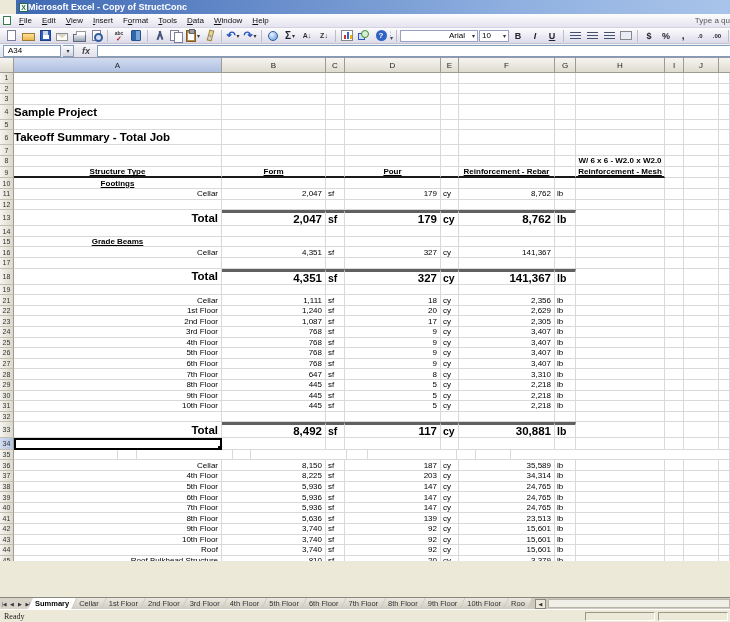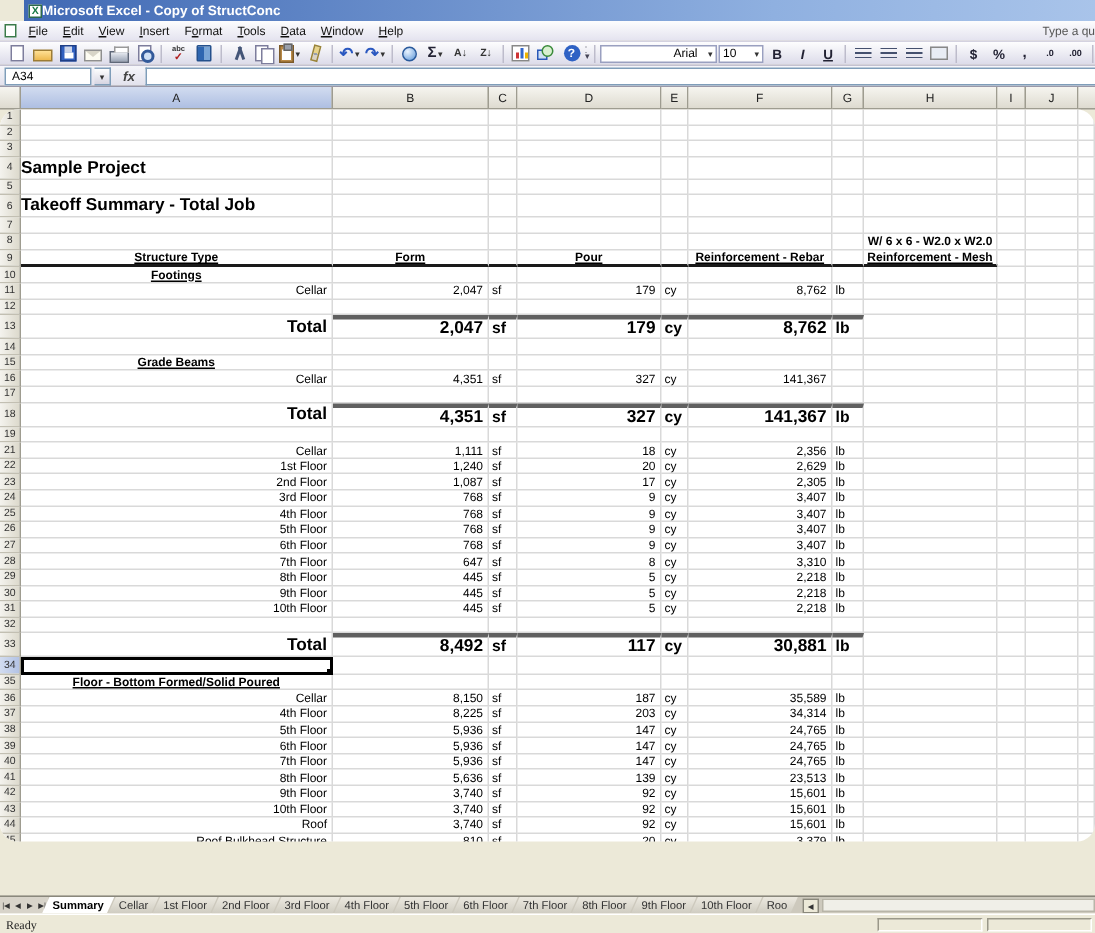--- a/index.html
+++ b/index.html
@@ -96,21 +96,21 @@
 
   
   .colheads { height:15px; display:flex; background:#e0ddd2; flex:none; }
   .corner { width:14px; flex:none; background:linear-gradient(#f6f5f0,#dedbd0); border-right:1px solid #9e9c90; border-bottom:1px solid #9e9c90; }
   .colhead { flex:none; display:flex; align-items:center; justify-content:center; font-size:8px; color:#222;
     background:linear-gradient(#f6f5f0,#dedbd0); border-right:1px solid #9e9c90; border-bottom:1px solid #9e9c90; }
   .colhead.sel { background:linear-gradient(#d2dcf0,#aebfe2); }
   .colfill { flex:1; background:linear-gradient(#f6f5f0,#dedbd0); border-bottom:1px solid #9e9c90; }
 
   
-  .grid { flex:1; overflow:hidden; background:#fff;border-radius:12px; }
+  .grid { flex:1; overflow:hidden; background:#fff; }
   .row { display:flex; }
   .gut { width:14px; flex:none; background:linear-gradient(90deg,#f4f3ee,#dcd9cc); border-right:1px solid #9e9c90;
     border-bottom:1px solid #c2bfb2; font-size:7px; color:#333; display:flex; align-items:center; justify-content:center; }
   .gut.sel { background:linear-gradient(90deg,#d2dcf0,#b2c2e4); }
   .cell { flex:none; border-right:1px solid #d9d9d9; border-bottom:1px solid #d9d9d9; font-size:8px; color:#000;
     display:flex; align-items:center; overflow:hidden; white-space:nowrap; }
   .wA{width:208px}.wB{width:104px}.wC{width:19px}.wD{width:96px}.wE{width:18px}
   .wF{width:96px}.wG{width:21px}.wH{width:89px}.wI{width:19px}.wJ{width:35px}
   .wFill{flex:1}
   .h-n{height:10.6px}.h-t{height:15px}.h-nt{height:11px}.h-hd{height:11.5px}.h-tt{height:16px}.h-sl{height:11.5px}
@@ -774,21 +774,20 @@
         <div class="cell wE"></div>
         <div class="cell wF"></div>
         <div class="cell wG"></div>
         <div class="cell wH"></div>
         <div class="cell wI"></div>
         <div class="cell wJ"></div>
         <div class="cell wFill"></div>
       </div>
       <div class="row h-n">
         <div class="gut">35</div>
-        <div class="cell wA c-sect">Floor - Bottom Formed/Solid Poured</div>
         <div class="cell wB"></div>
         <div class="cell wC"></div>
         <div class="cell wD"></div>
         <div class="cell wE"></div>
         <div class="cell wF"></div>
         <div class="cell wG"></div>
         <div class="cell wH"></div>
         <div class="cell wI"></div>
         <div class="cell wJ"></div>
         <div class="cell wFill"></div>

